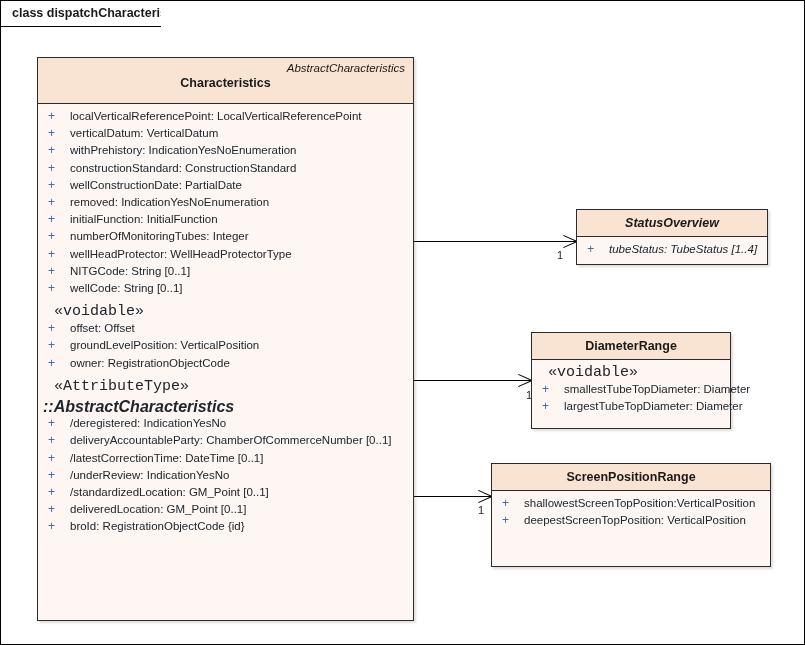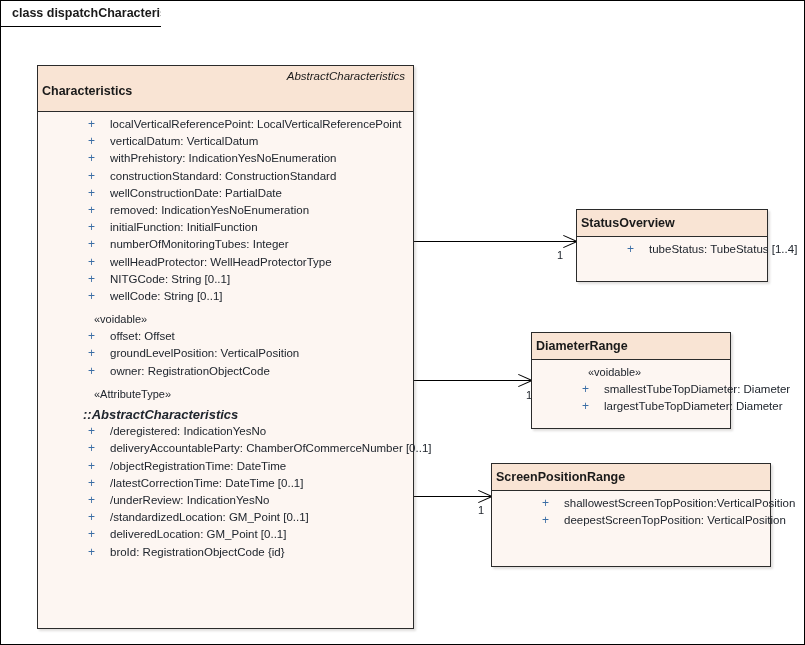--- a/index.html
+++ b/index.html
@@ -80,34 +80,34 @@
   }
   .uml-stereo-right {
     text-align: right;
     font-style: italic;
     font-size: 11.5px;
     color: #1a1a1a;
     padding: 4px 8px 0 0;
     white-space: nowrap;
   }
   .uml-name {
+    text-align: center;
     font-size: 12.5px;
     font-weight: bold;
     color: #1a1a1a;
     padding: 2px 4px 5px 4px;
     white-space: nowrap;
   }
   .uml-name.solo {
     padding-top: 6px;
     padding-bottom: 6px;
   }
   .uml-body {
     padding: 4px 0 5px 0;
     background: #fdf6f2;
-    margin-left: 40px;
   }
 
   .attr-row {
     display: block;
     position: relative;
     font-size: 11.5px;
     color: #20262e;
     line-height: 17.2px;
     height: 17.2px;
     white-space: nowrap;
@@ -117,33 +117,34 @@
     display: inline-block;
     width: 22px;
     color: #3b6ea5;
     font-size: 12px;
   }
   .attr-text {
     color: #20262e;
   }
   .group-row {
     display: block;
-    font-size: 11px;
+    font-size: 15px;
     color: #20262e;
     line-height: 17.2px;
     height: 17.2px;
     white-space: nowrap;
     padding-left: 16px;
+    font-family: Liberation Mono, monospace;
   }
   .group-row.spaced {
     margin-top: 6px;
   }
   .inherit-row {
     display: block;
-    font-size: 13px;
+    font-size: 16px;
     font-style: italic;
     font-weight: bold;
     color: #20262e;
     line-height: 17.2px;
     height: 17.2px;
     white-space: nowrap;
     padding-left: 5px;
   }
   .inherit-row.spaced {
     margin-top: 3px;
@@ -194,21 +195,21 @@
   <div class="conn-mult" style="left:556px; top:248px;">1</div>
 
   <div class="conn-line" style="left:412px; top:379px; width:118px;"></div>
   <div class="arrow-open" style="left:516px; top:372px;"></div>
   <div class="conn-mult" style="left:525px; top:388px;">1</div>
 
   <div class="conn-line" style="left:412px; top:495px; width:78px;"></div>
   <div class="arrow-open" style="left:476px; top:488px;"></div>
   <div class="conn-mult" style="left:477px; top:503px;">1</div>
 
-  <div class="uml-class" style="left:36px; top:64px; width:377px; height:564px;">
+  <div class="uml-class" style="left:36px; top:56px; width:377px; height:564px;">
     <div class="uml-header" style="height:46px;">
       <div class="uml-stereo-right">AbstractCharacteristics</div>
       <div class="uml-name">Characteristics</div>
     </div>
     <div class="uml-body">
 
       <div>
         <div class="attr-row">
           <span class="attr-vis">+</span><span class="attr-text">localVerticalReferencePoint: LocalVerticalReferencePoint</span>
         </div>
@@ -263,23 +264,20 @@
 
       <div>
         <div class="inherit-row spaced">::AbstractCharacteristics</div>
         <div class="attr-row">
           <span class="attr-vis">+</span><span class="attr-text">/deregistered: IndicationYesNo</span>
         </div>
         <div class="attr-row">
           <span class="attr-vis">+</span><span class="attr-text">deliveryAccountableParty: ChamberOfCommerceNumber [0..1]</span>
         </div>
         <div class="attr-row">
-          <span class="attr-vis">+</span><span class="attr-text">/objectRegistrationTime: DateTime</span>
-        </div>
-        <div class="attr-row">
           <span class="attr-vis">+</span><span class="attr-text">/latestCorrectionTime: DateTime [0..1]</span>
         </div>
         <div class="attr-row">
           <span class="attr-vis">+</span><span class="attr-text">/underReview: IndicationYesNo</span>
         </div>
         <div class="attr-row">
           <span class="attr-vis">+</span><span class="attr-text">/standardizedLocation: GM_Point [0..1]</span>
         </div>
         <div class="attr-row">
           <span class="attr-vis">+</span><span class="attr-text">deliveredLocation: GM_Point [0..1]</span>
@@ -288,21 +286,21 @@
 
       <div>
         <div class="attr-row">
           <span class="attr-vis">+</span><span class="attr-text">broId: RegistrationObjectCode {id}</span>
         </div>
       </div>
 
     </div>
   </div>
 
-  <div class="uml-class" style="left:575px; top:208px; width:192px; height:73px;">
+  <div class="uml-class" style="left:575px; top:208px; width:192px; height:56px;font-style:italic;">
     <div class="uml-header">
       <div class="uml-name solo">StatusOverview</div>
     </div>
     <div class="uml-body">
       <div class="attr-row">
         <span class="attr-vis">+</span><span class="attr-text">tubeStatus: TubeStatus [1..4]</span>
       </div>
     </div>
   </div>
 

